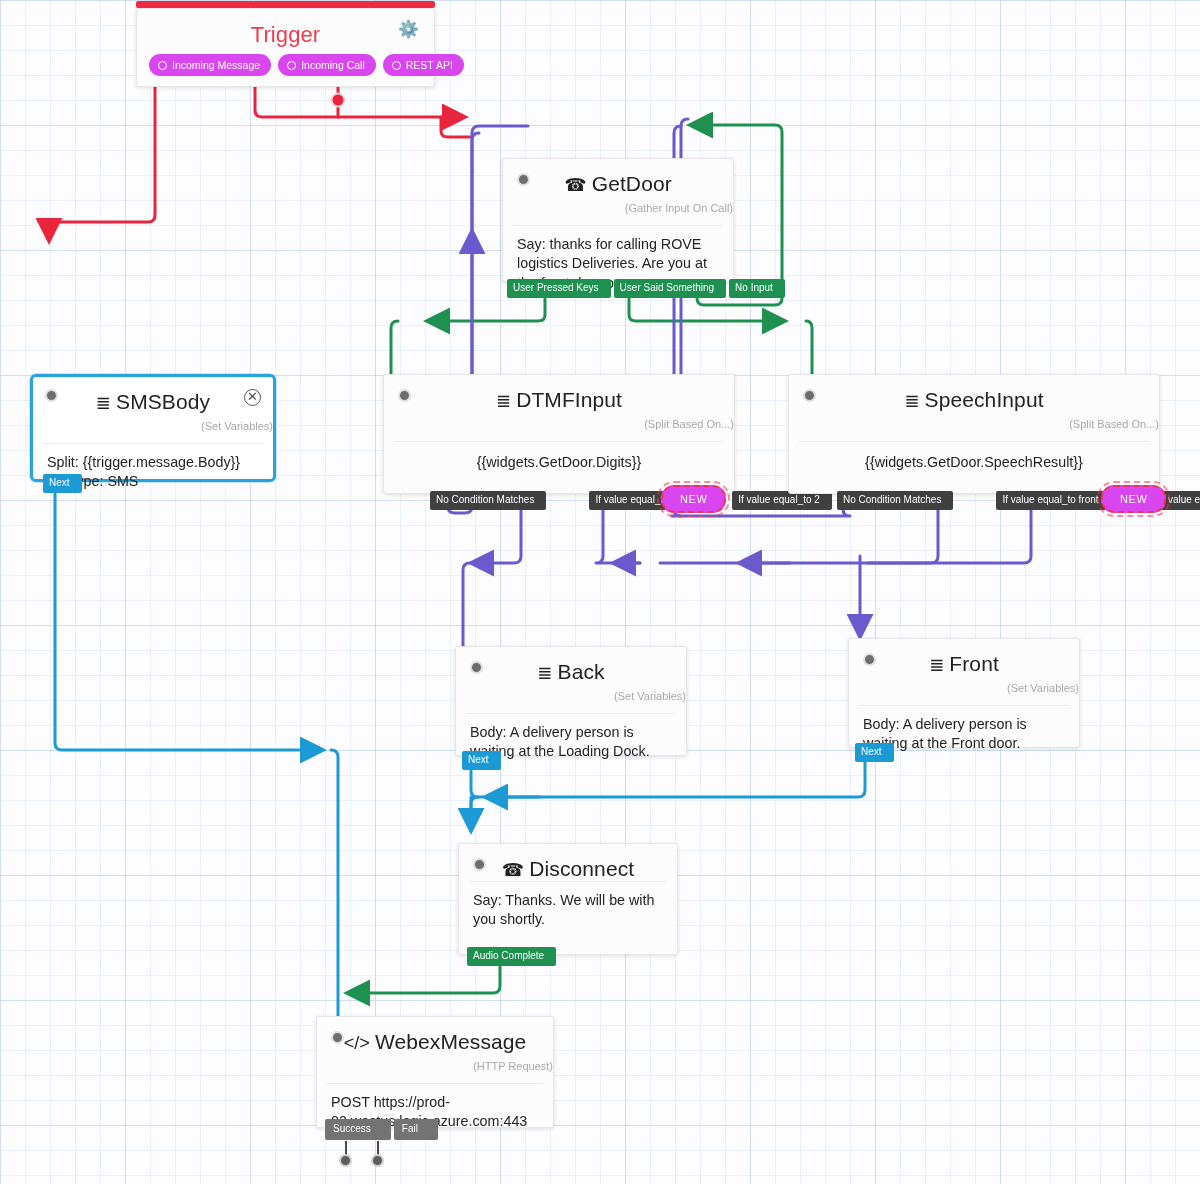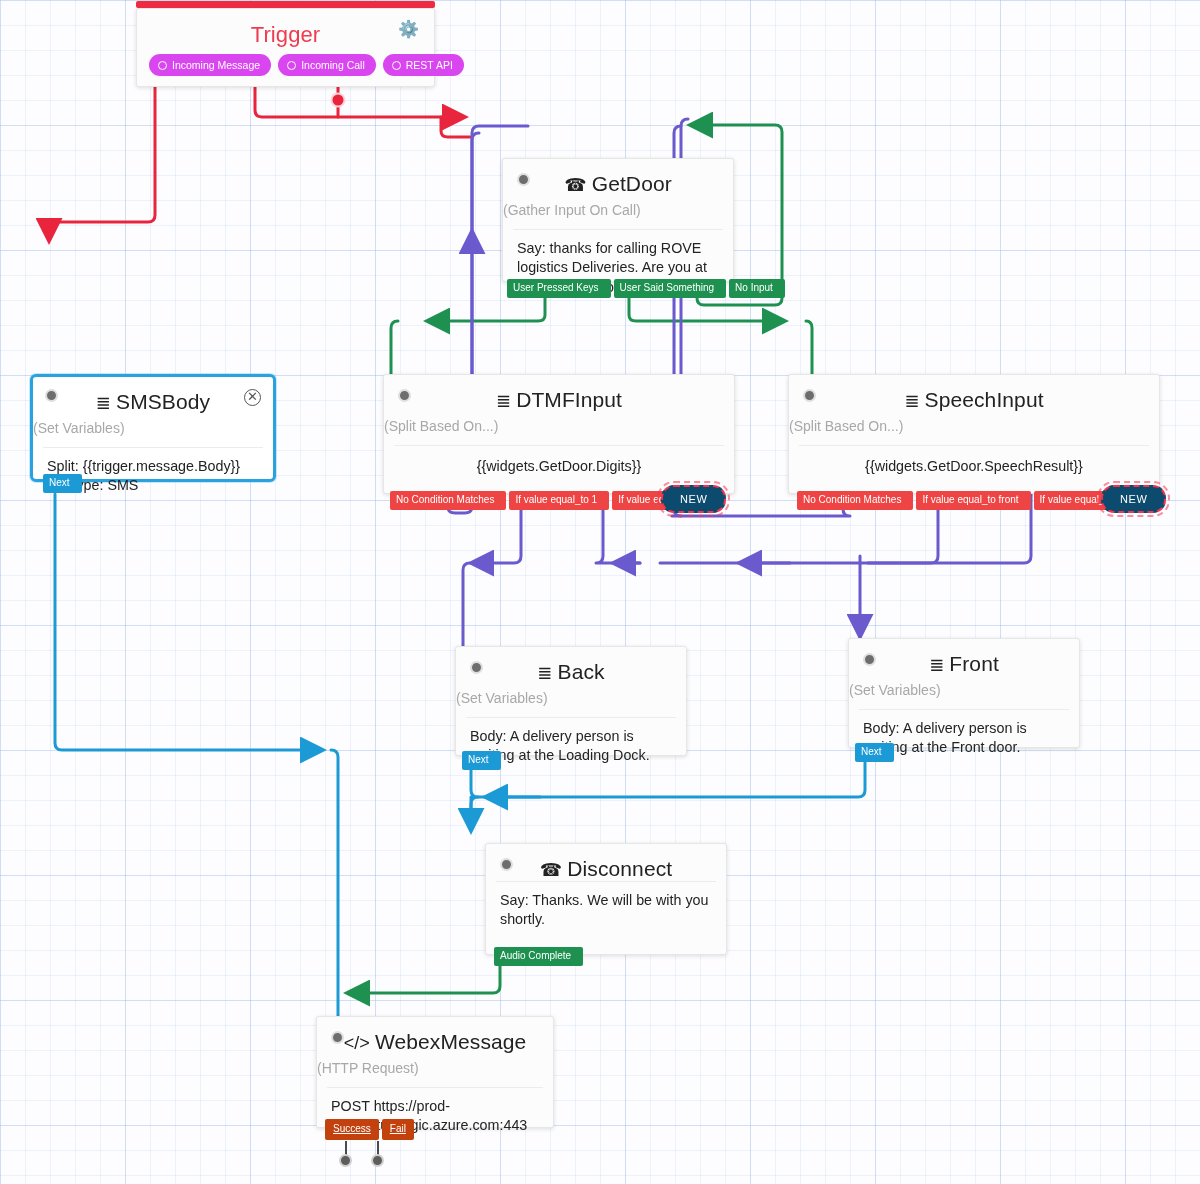--- a/index.html
+++ b/index.html
@@ -57,21 +57,21 @@
     font-size: 17px; color: #1b1b1b; line-height: 1;
   }
   .title {
     text-align: center; padding-top: 13px;
     font-size: 21px; color: #222; font-weight: 400;
     letter-spacing: .1px;
   }
   .title.red { color: #ee3b50; font-size: 22px; }
   .title .ic { font-size: 18px; margin-right: 5px; display: inline-block; }
   .subtitle {
-    text-align: left; font-size: 14px; color: #a8a8a8;
+    text-align: right; font-size: 11px; color: #a8a8a8;
     padding: 6px 0 11px 0;
   }
   .divider { height: 1px; background: #ececec; margin: 0 10px; }
   .body {
     padding: 11px 14px 16px 14px;
     font-size: 14.3px; color: #232323; line-height: 1.35;
   }
   .trigbtns {
     display: flex; gap: 7px; padding: 0 12px 10px 12px;
   }
@@ -84,26 +84,26 @@
   .pill .ring {
     width: 9px; height: 9px; border-radius: 50%;
     border: 1.5px solid #fff; display: inline-block;
   }
   .ports { position: absolute; bottom: -17px; left: 8px; display: flex; gap: 3px; }
   .port {
     color: #fff; font-size: 10px; padding: 4px 12px 5px 6px;
     border-radius: 2px; white-space: nowrap; line-height: 1;
   }
   .port.green { background: #1e9150; }
-  .port.purple { background: #ef4444; }
+  .port.purple { background: #404040; margin-left: 40px; }
   .port.blue { background: #1c9ad6; }
-  .port.dark { background: #c2410c; padding: 5px 8px 6px 8px; text-decoration: underline; }
+  .port.dark { background: #737373; padding: 5px 20px 6px 8px; }
   .newbadge {
     position: absolute; bottom: -20px;
-    background: #0c4a6e; color: #fff;
+    background: #d946ef; color: #fff;
     font-size: 11px; letter-spacing: .6px;
     padding: 6px 17px; border-radius: 13px;
     border: 2px dashed #f5334f;
     outline: 2px dashed rgba(245,51,79,.55); outline-offset: 2px;
   }
   .endnode {
     position: absolute; width: 13px; height: 13px;
     border-radius: 50%; background: #5d5d5d; border: 2px solid #cfcfcf;
   }
   .stub { position: absolute; width: 2px; background: #4a4a4a; }
@@ -280,21 +280,21 @@
       <span class="ic">≣</span><span>Front</span>
     </div>
     <div class="subtitle">(Set Variables)</div>
     <div class="divider"></div>
     <div class="body" style="padding-top:9px;">Body: A delivery person is waiting at the Front door.</div>
     <div class="ports" style="left:6px; bottom:-15px;">
       <div class="port blue">Next</div>
     </div>
   </div>
 
-  <div class="node" style="left:458px; top:843px; width:242px; height:112px;margin-left:27px;">
+  <div class="node" style="left:458px; top:843px; width:220px; height:112px;">
     <div class="dot"></div>
     <div class="title">
       <span class="ic">☎</span><span>Disconnect</span>
     </div>
     <div class="divider"></div>
     <div class="body" style="padding-top:9px;">Say: Thanks. We will be with you shortly.</div>
     <div class="ports" style="left:8px; bottom:-12px;">
       <div class="port green">Audio Complete</div>
     </div>
   </div>

